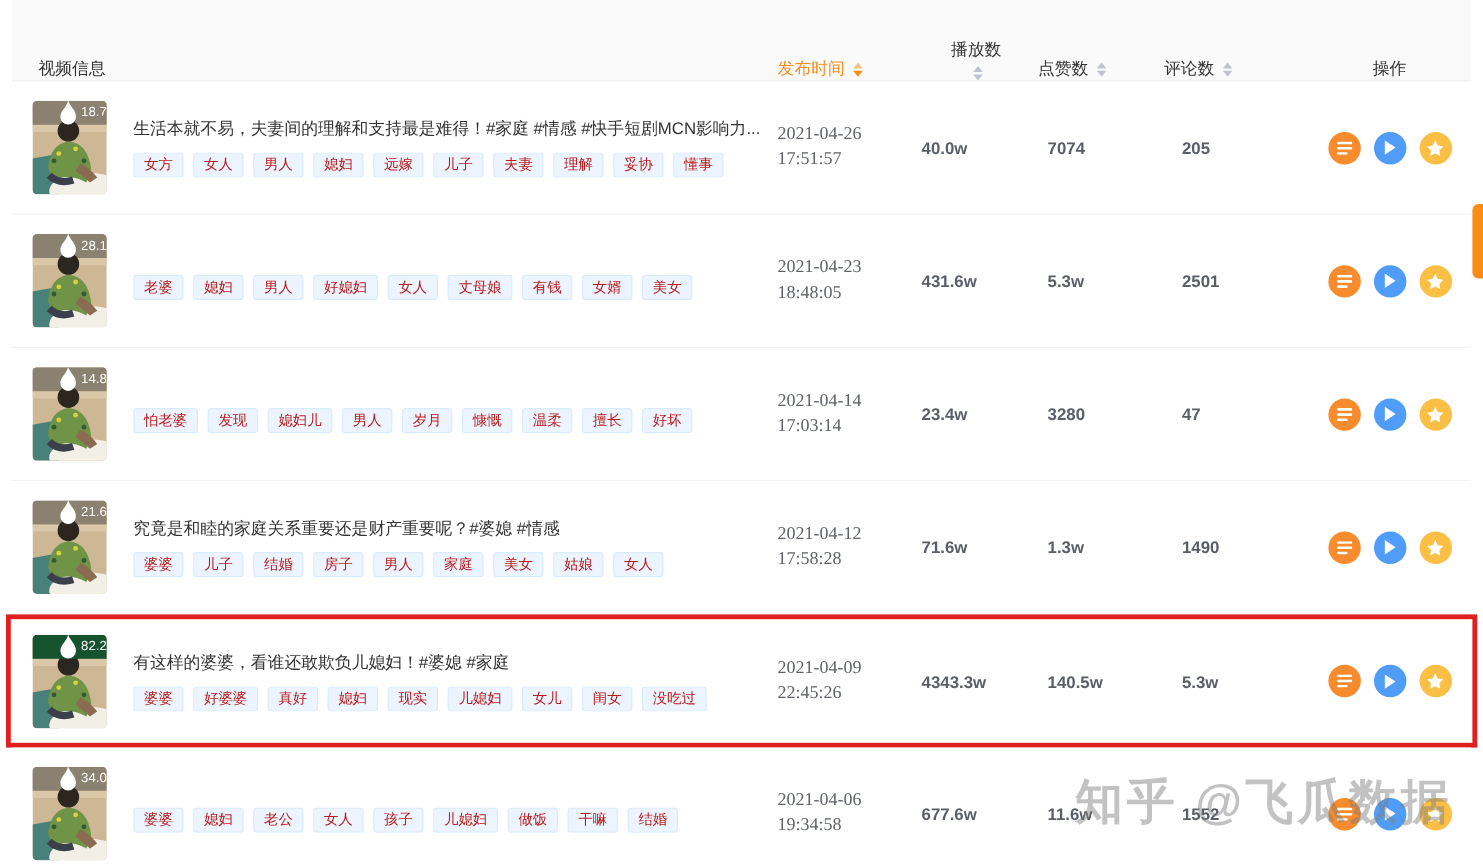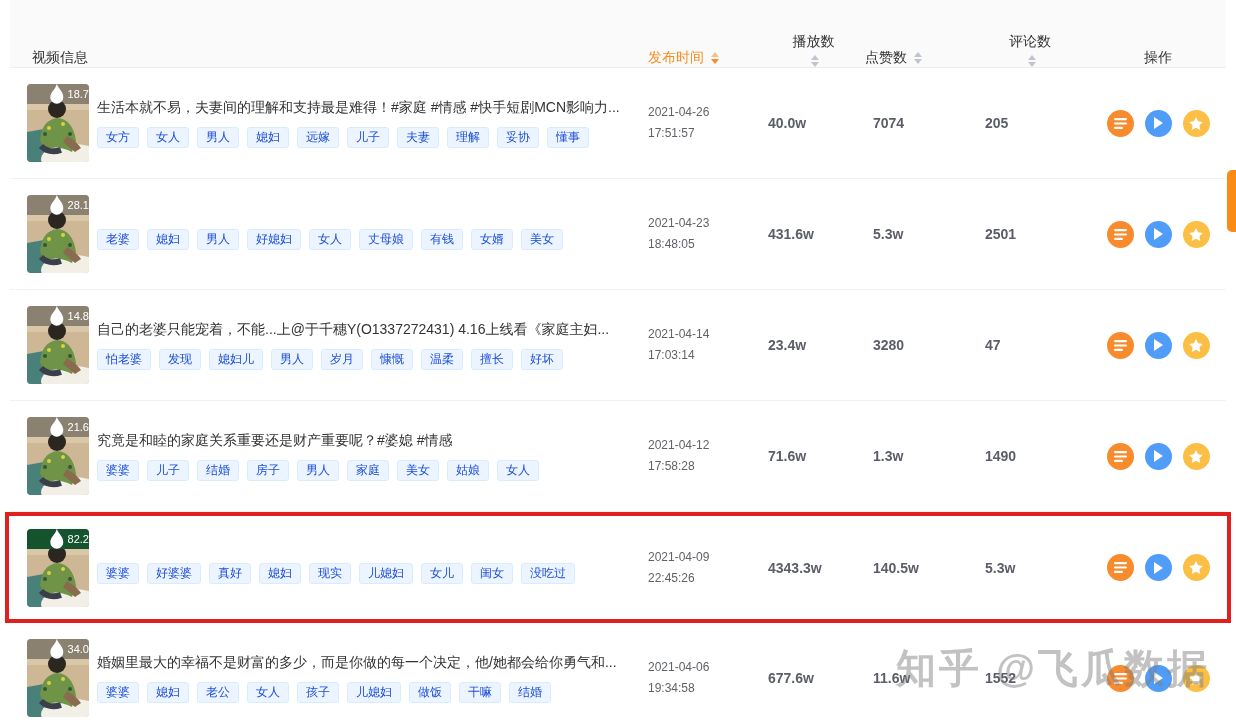--- a/index.html
+++ b/index.html
@@ -14,21 +14,21 @@
   .thead {
     display:flex; align-items:flex-end; height:68px;
     background:#fafafa; border-bottom:1px solid #ededed;
     font-size:14px; color:#333;
   }
   .h-info { flex:1; padding-left:22px; min-width:0; }
   .hcell { display:flex; align-items:center; gap:4px; }
   .col-date { width:114px; }
   .col-plays { width:103px;flex-direction:column; }
   .col-likes { width:105px; }
-  .col-comments { width:120px;flex-direction:column; }
+  .col-comments { width:120px; }
   .col-actions { width:136px; }
   .h-sortable { cursor:pointer; }
   .h-active { color:#f78d1f; }
   .sort { display:inline-flex; flex-direction:column; gap:2px; margin-left:3px; }
   .sort i { width:0; height:0; border-left:4px solid transparent; border-right:4px solid transparent; display:block; }
   .sort .up   { border-bottom:5px solid #c0c4cc; }
   .sort .down { border-top:5px solid #c0c4cc; }
   .sort-active .up   { border-bottom-color:#f5c089; }
   .sort-active .down { border-top-color:#f78d1f; }
   .h-center { justify-content:center; }
@@ -46,32 +46,32 @@
     position:relative; width:62px; height:78px; margin-left:17px;
     border-radius:4px; overflow:hidden; flex:none; cursor:pointer;
   }
   .thumb svg { display:block; width:62px; height:78px; }
   .heat {
     position:absolute; top:0; left:0; right:0; height:20px;
     display:flex; align-items:center; gap:3px; padding-left:22px;
     background:rgba(45,45,45,0.45); color:#fff; font-size:11px;
   }
   .heat.hot { background:#14532d; }
-  .info { flex:1; min-width:0; padding:0 14px 0 8px; }
+  .info { flex:1; min-width:0; padding:0 14px 0 22px; }
   .title {
     font-size:14px; color:#333; white-space:nowrap; overflow:hidden;
     cursor:pointer; line-height:18px;
   }
   .tags { margin-top:11px; display:flex; flex-wrap:nowrap; overflow:hidden; }
   .tag {
-    flex:none; font-size:12px; color:#1d4ed8; background:#ecf5ff;
+    flex:none; font-size:12px; color:#b91c1c; background:#ecf5ff;
     border:1px solid #d9ecff; border-radius:3px; padding:2px 8px;
     margin-right:8px; line-height:15px; cursor:pointer; white-space:nowrap;
   }
-  .cell-date { font-size:12px; color:#5f6368; line-height:21px; }
+  .cell-date { font-size:15px; color:#5f6368; line-height:21px;font-family:Liberation Serif, serif; }
   .stat { font-size:14px; color:#5a5e66;font-weight:bold; }
   .cell-plays { padding-left:6px; }
   .cell-likes { padding-left:8px; }
   .cell-comments { padding-left:15px; }
   .actions { display:flex; align-items:center; justify-content:center; gap:11px; }
   .act {
     width:27px; height:27px; border-radius:50%; border:none; cursor:pointer;
     display:flex; align-items:center; justify-content:center; padding:0;
   }
   .act.orange { background:#f78b2d; }
@@ -285,21 +285,20 @@
           <path d="M14 62 Q22 70 34 66" stroke="#3a3f4a" stroke-width="6" fill="none"></path>
         </svg>
         <div class="heat">
           <svg width="9" height="12" viewBox="0 0 12 16">
             <path d="M6 0C7 4 11 6 11 10.5A5 5 0 011 10.5C1 8 2.5 6.5 3.5 5 4.7 3.4 5.6 2 6 0z" fill="#fff"></path>
           </svg>
           <span class="heat-num">14.8</span>
         </div>
       </div>
       <div class="info">
-        <div class="title">自己的老婆只能宠着，不能...上@于千穗Y(O1337272431) 4.16上线看《家庭主妇...</div>
         <div class="tags">
               <span class="tag">怕老婆</span>
               <span class="tag">发现</span>
               <span class="tag">媳妇儿</span>
               <span class="tag">男人</span>
               <span class="tag">岁月</span>
               <span class="tag">慷慨</span>
               <span class="tag">温柔</span>
               <span class="tag">擅长</span>
               <span class="tag">好坏</span>
@@ -419,20 +418,21 @@
           <path d="M14 62 Q22 70 34 66" stroke="#3a3f4a" stroke-width="6" fill="none"></path>
         </svg>
         <div class="heat hot">
           <svg width="9" height="12" viewBox="0 0 12 16">
             <path d="M6 0C7 4 11 6 11 10.5A5 5 0 011 10.5C1 8 2.5 6.5 3.5 5 4.7 3.4 5.6 2 6 0z" fill="#fff"></path>
           </svg>
           <span class="heat-num">82.2</span>
         </div>
       </div>
       <div class="info">
+        <div class="title">有这样的婆婆，看谁还敢欺负儿媳妇！#婆媳 #家庭</div>
         <div class="tags">
               <span class="tag">婆婆</span>
               <span class="tag">好婆婆</span>
               <span class="tag">真好</span>
               <span class="tag">媳妇</span>
               <span class="tag">现实</span>
               <span class="tag">儿媳妇</span>
               <span class="tag">女儿</span>
               <span class="tag">闺女</span>
               <span class="tag">没吃过</span>
@@ -485,21 +485,20 @@
           <path d="M14 62 Q22 70 34 66" stroke="#3a3f4a" stroke-width="6" fill="none"></path>
         </svg>
         <div class="heat">
           <svg width="9" height="12" viewBox="0 0 12 16">
             <path d="M6 0C7 4 11 6 11 10.5A5 5 0 011 10.5C1 8 2.5 6.5 3.5 5 4.7 3.4 5.6 2 6 0z" fill="#fff"></path>
           </svg>
           <span class="heat-num">34.0</span>
         </div>
       </div>
       <div class="info">
-        <div class="title">婚姻里最大的幸福不是财富的多少，而是你做的每一个决定，他/她都会给你勇气和...</div>
         <div class="tags">
               <span class="tag">婆婆</span>
               <span class="tag">媳妇</span>
               <span class="tag">老公</span>
               <span class="tag">女人</span>
               <span class="tag">孩子</span>
               <span class="tag">儿媳妇</span>
               <span class="tag">做饭</span>
               <span class="tag">干嘛</span>
               <span class="tag">结婚</span>

